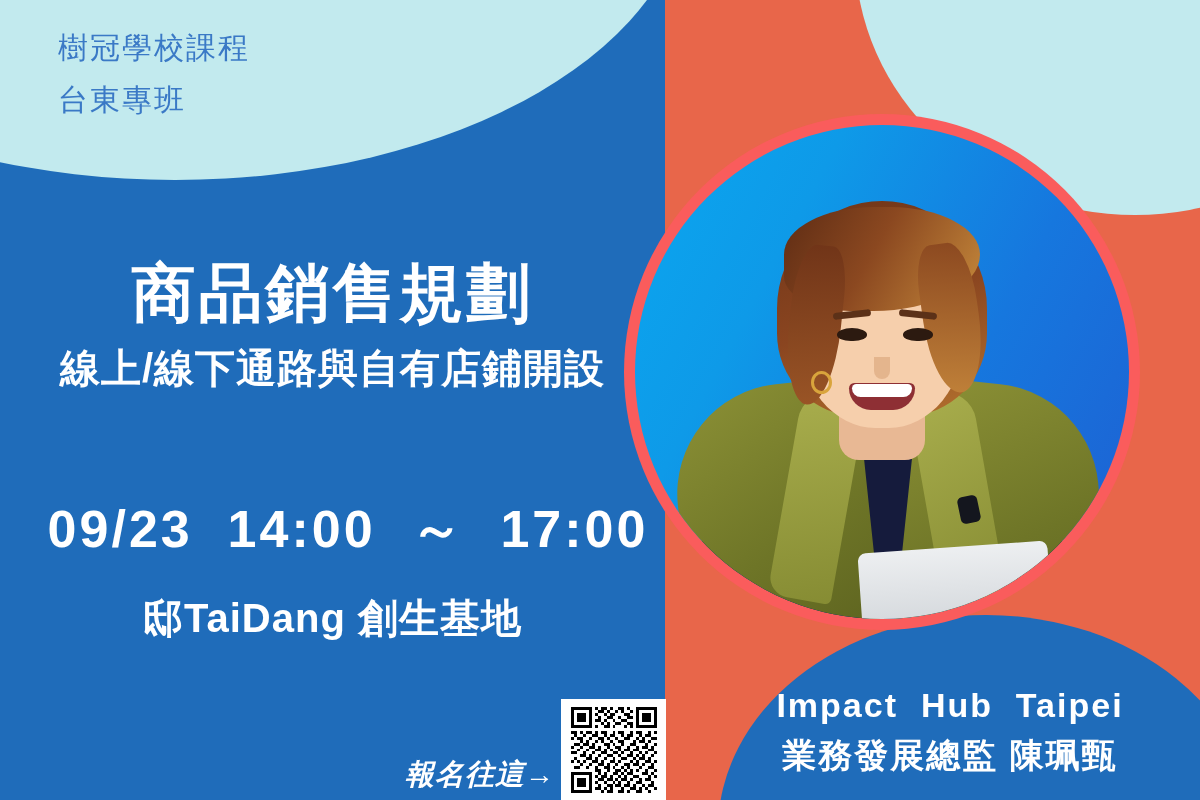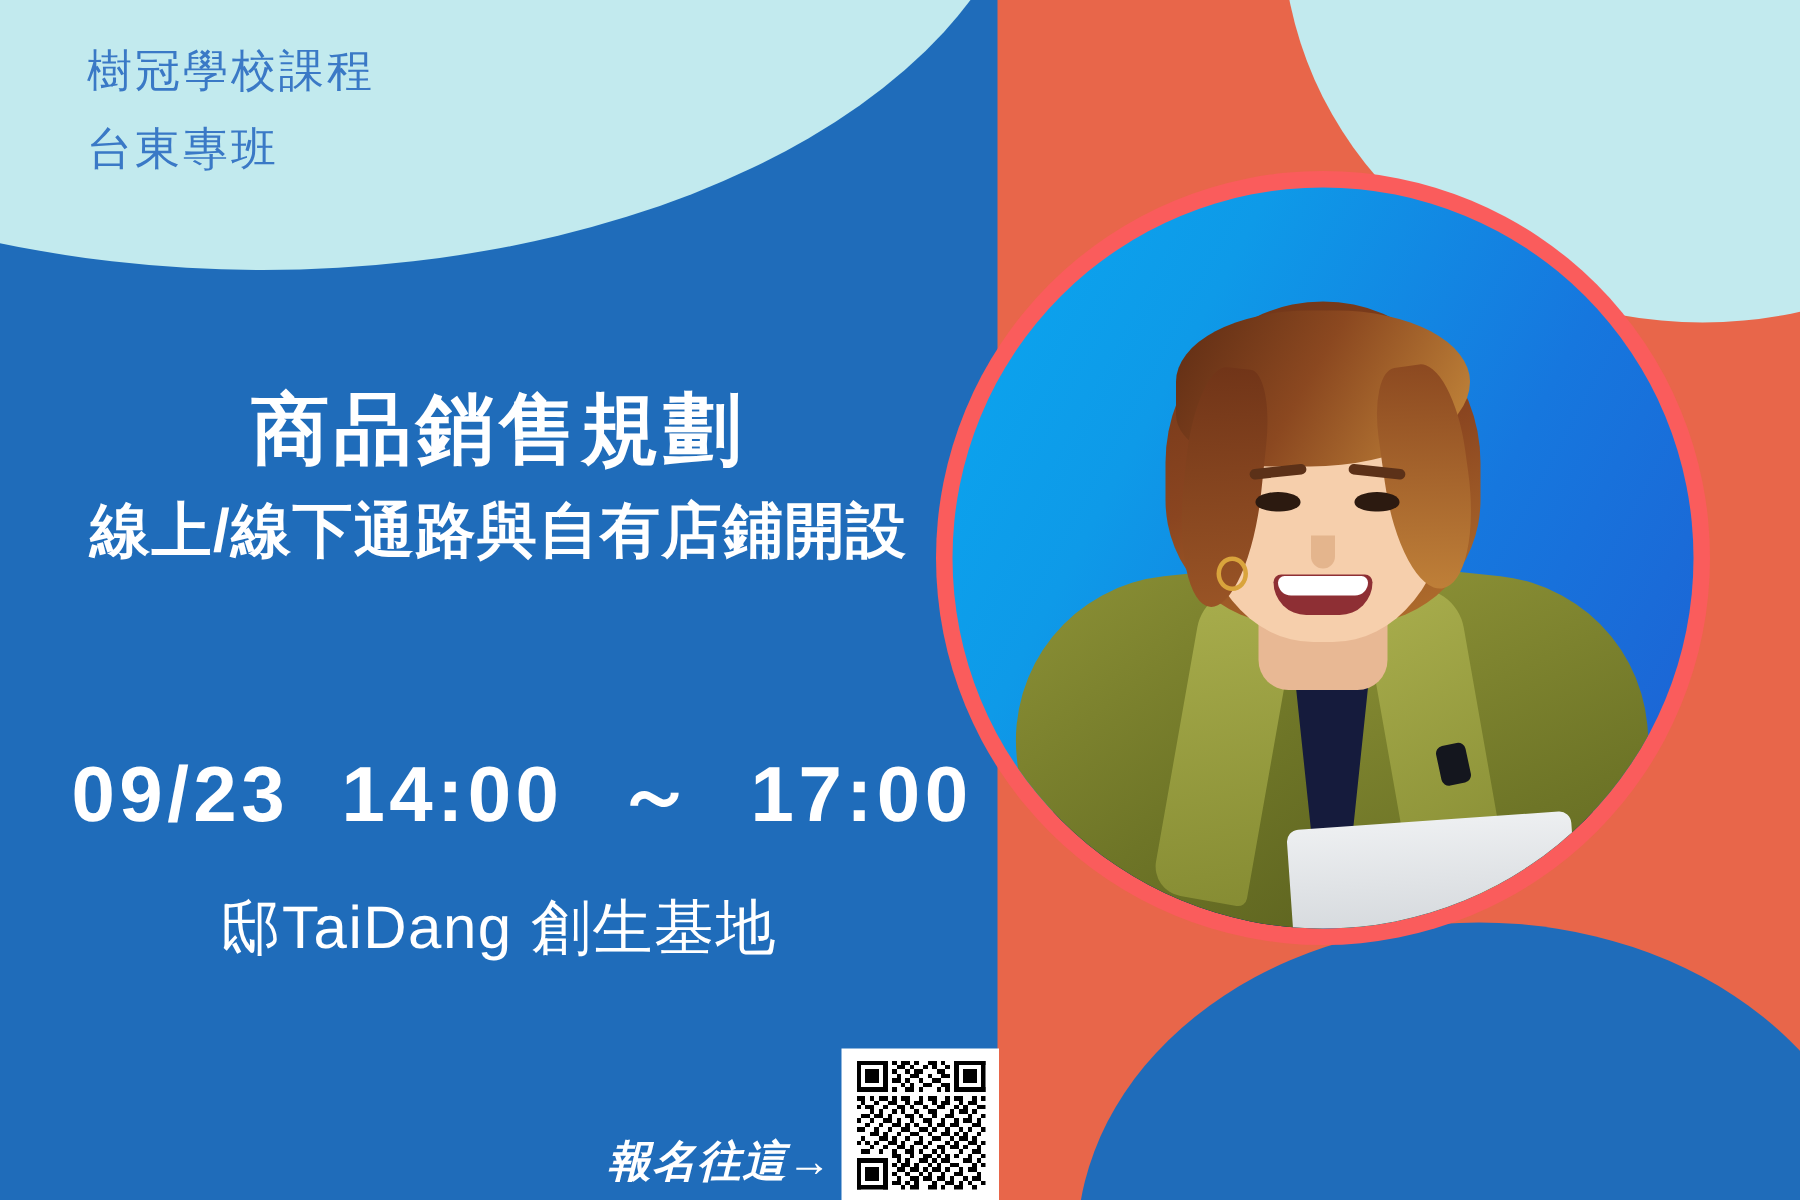--- a/index.html
+++ b/index.html
@@ -289,21 +289,21 @@
 
   .title-block {
     position: absolute;
     left: 0;
     top: 258px;
     width: 665px;
     text-align: center;
     color: #FFFFFF;
   }
   .title-main {
-    font-size: 52px;
+    font-size: 64px;
     font-weight: bold;
     letter-spacing: 3px;
     line-height: 1.12;
     margin: 0;
   }
   .title-sub {
     font-size: 40px;
     font-weight: bold;
     letter-spacing: 1px;
     line-height: 1.3;
@@ -321,21 +321,21 @@
   .info-datetime {
     font-size: 52px;
     font-weight: bold;
     letter-spacing: 3px;
     margin: 0;
     white-space: pre;
     padding-left: 31px;
   }
   .info-venue {
     font-size: 40px;
-    font-weight: normal;
+    font-weight: bold;
     letter-spacing: 1px;
     margin: 26px 0 0 0;
   }
 
   .register-cta {
     position: absolute;
     left: 400px;
     top: 755px;
     width: 155px;
     text-align: right;
@@ -671,14 +671,18 @@
         <rect x="10" y="28" width="1" height="1"></rect>
           <rect x="12" y="28" width="2" height="1"></rect>
           <rect x="16" y="28" width="2" height="1"></rect>
           <rect x="19" y="28" width="1" height="1"></rect>
           <rect x="22" y="28" width="2" height="1"></rect>
           <rect x="26" y="28" width="1" height="1"></rect>
       </g>
     </svg>
   </div>
 
+  <div class="speaker-block">
+    <p class="speaker-org">Impact  Hub  Taipei</p>
+    <p class="speaker-name">業務發展總監  陳珮甄</p>
+  </div>
 
 </div>
 
 </body></html>

